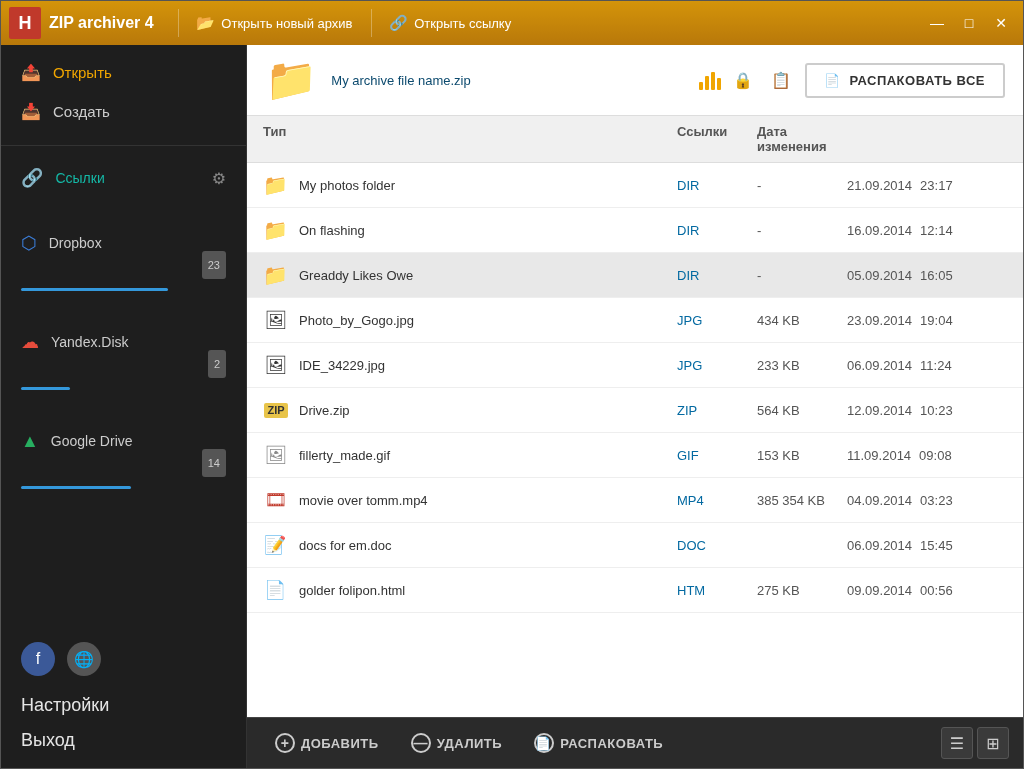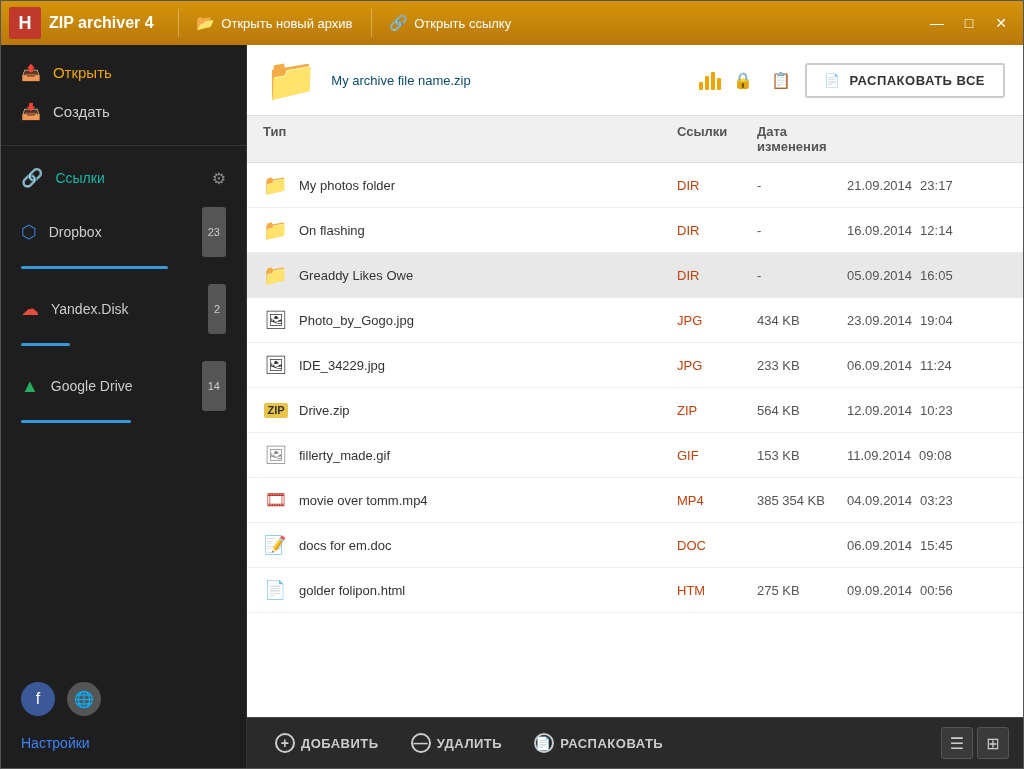--- a/index.html
+++ b/index.html
@@ -115,22 +115,23 @@
       color: #ccc;
       font-size: 14px;
       cursor: pointer;
     }
     .sidebar-cloud-item .cloud-icon { margin-right: 12px; font-size: 18px; }
     .sidebar-cloud-item .badge {
       margin-left: auto;
       background: #555;
       color: #ccc;
       font-size: 11px;
-      padding: 19px 6px;
+      padding: 8px 6px;
       border-radius: 3px;
+      margin-top: 44px;
     }
 
     .cloud-bar {
       height: 3px;
       margin: 0 20px 6px 20px;
       border-radius: 2px;
     }
 
     .sidebar-footer {
       margin-top: auto;
@@ -152,22 +153,22 @@
       justify-content: center;
       color: white;
       font-size: 16px;
       cursor: pointer;
     }
     .social-icon.fb { background: #3b5998; }
     .social-icon.globe { background: #555; }
 
     .sidebar-footer-link {
       padding: 7px 20px;
-      color: #3b82f6;
-      font-size: 14px;
+      color: #e5e5e5;
+      font-size: 18px;
       cursor: pointer;
     }
 
     
     .content-area {
       flex: 1;
       display: flex;
       flex-direction: column;
       background: #f5f5f5;
       overflow: hidden;
@@ -263,21 +264,21 @@
     .file-icon {
       width: 26px;
       height: 26px;
       display: flex;
       align-items: center;
       justify-content: center;
       font-size: 20px;
       flex-shrink: 0;
     }
     .file-name-text { color: #333; }
-    .file-type { color: #c2410c; }
+    .file-type { color: #0369a1; }
     .file-size { color: #555; }
     .file-date { color: #555; display: flex; gap: 8px; }
 
     
     .bottom-toolbar {
       display: flex;
       align-items: center;
       background: #2a2a2a;
       padding: 8px 14px;
       gap: 4px;
@@ -434,20 +435,21 @@
         </div>
         <div class="cloud-bar bar-blue" style="width: 45%;"></div>
       </div>
 
       <div class="sidebar-footer">
         <div class="social-icons">
           <div class="social-icon fb">f</div>
           <div class="social-icon globe">🌐</div>
         </div>
         <div class="sidebar-footer-link">Настройки</div>
+        <div class="sidebar-footer-link">Выход</div>
       </div>
     </div>
 
     <div class="content-area">
 
       <div class="archive-header">
         <div class="archive-folder-icon">📁</div>
         <div class="archive-info">
           <div class="archive-name">My archive file name.zip</div>
         </div>

